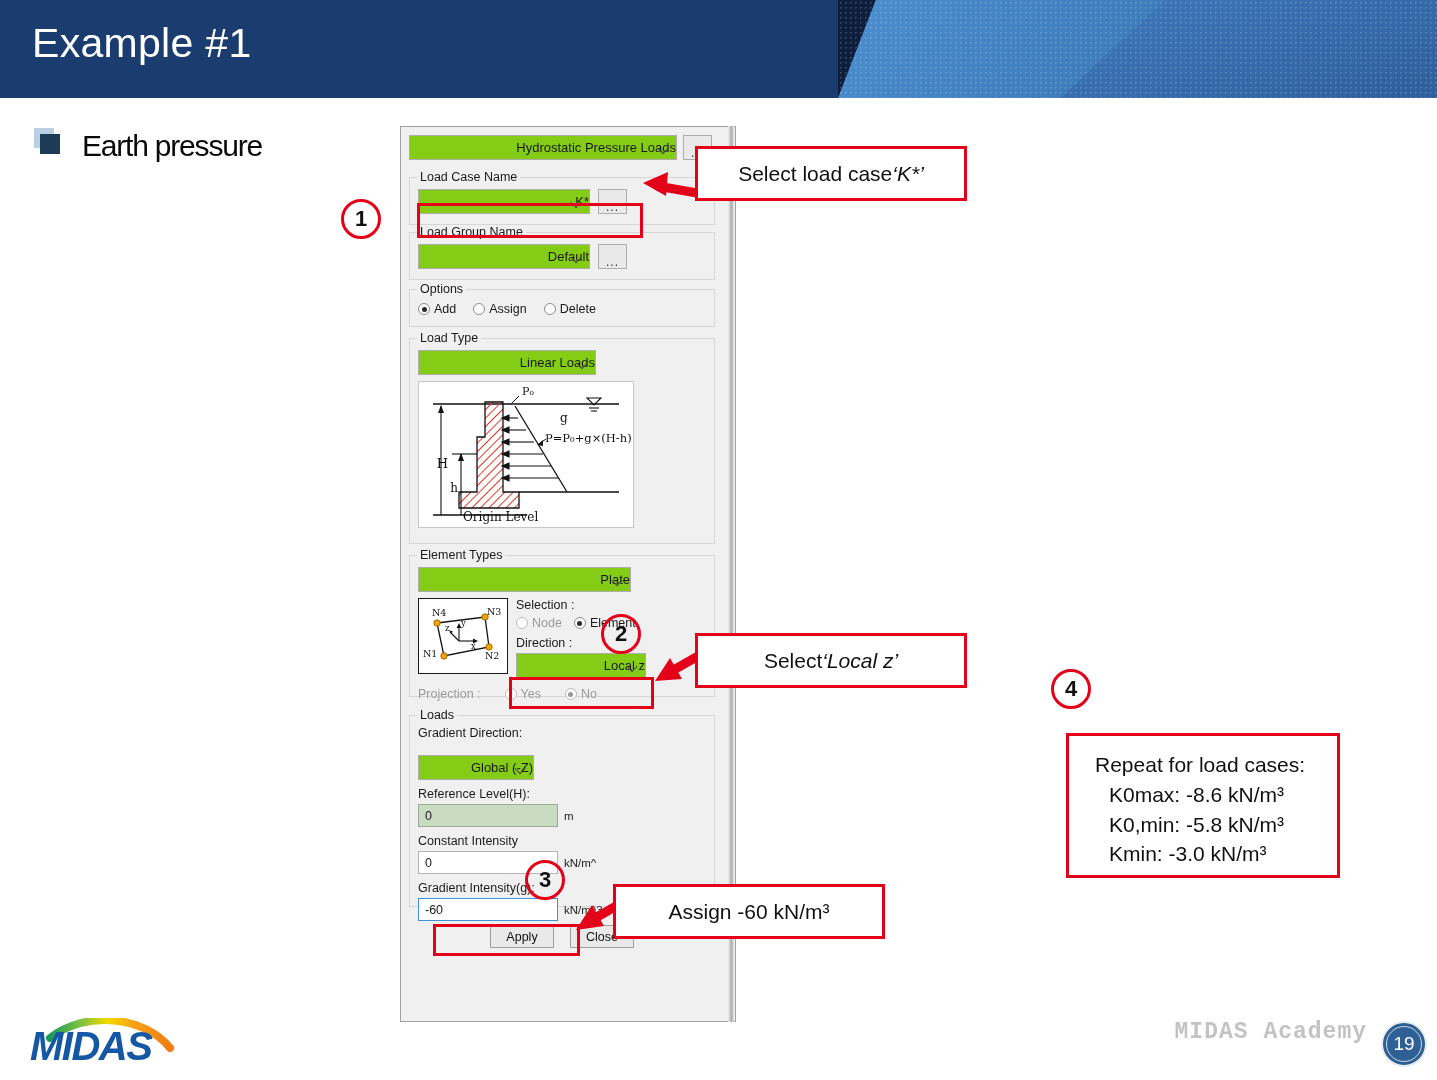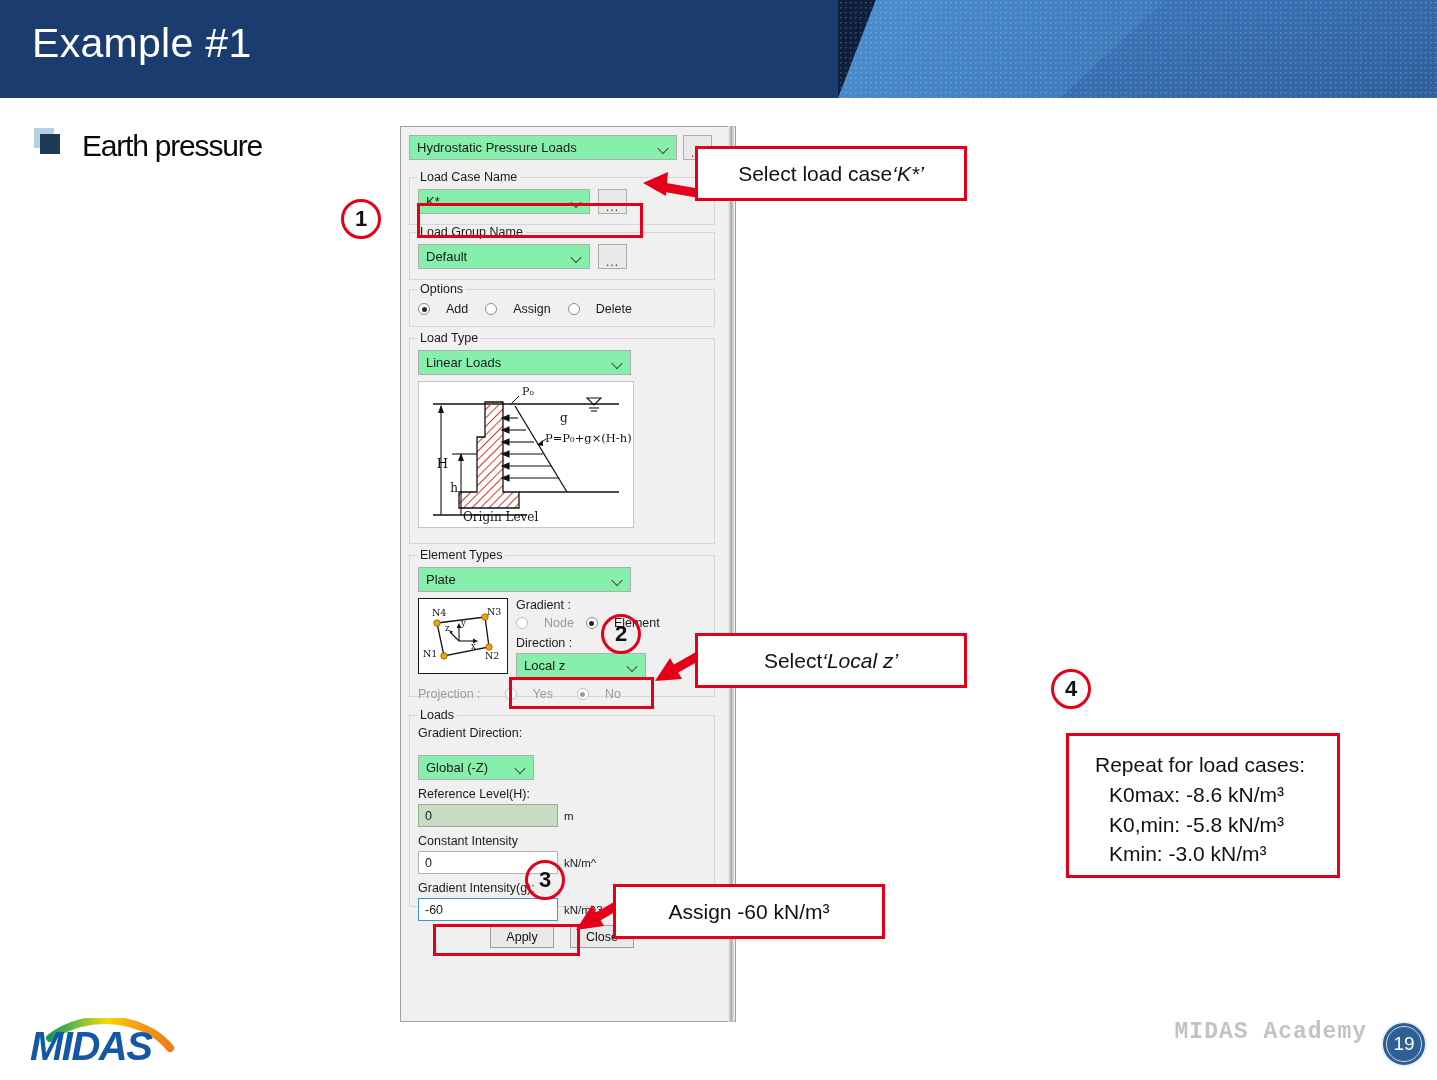--- a/index.html
+++ b/index.html
@@ -64,23 +64,23 @@
   }
   .dlg-inner{position:absolute;left:8px;top:8px;width:306px;}
   .divider-bar{
     position:absolute;left:728px;top:126px;width:6px;height:896px;
     background:linear-gradient(90deg,#f0f0f0 0%,#c9c9c9 35%,#a8a8a8 55%,#e6e6e6 100%);
   }
 
   
   .combo{
     position:relative;height:25px;box-sizing:border-box;
-    background:#86efac;border:1px solid #adadad;
+    background:#84cc16;border:1px solid #adadad;
     display:flex;align-items:center;
-    font-size:13px;color:#1a1a1a;padding-left:7px;
+    font-size:13px;color:#1a1a1a;padding-left:7px;justify-content:flex-end;
   }
   .combo .chev{
     position:absolute;right:8px;top:50%;transform:translateY(-50%);
     width:9px;height:9px;
   }
   .combo .chev:before{
     content:"";position:absolute;left:0;top:1px;width:7px;height:7px;
     border-left:1.4px solid #4a4a4a;border-bottom:1.4px solid #4a4a4a;
     transform:rotate(-45deg);
   }
@@ -92,21 +92,21 @@
   }
   .grp{
     position:relative;border:1px solid #d6d6d6;
     box-sizing:border-box;padding:10px 8px 8px 8px;margin-top:4px;
   }
   .grp > .legend{
     position:absolute;left:7px;top:-8px;background:#f0f0f0;
     padding:0 3px;font-size:12.5px;color:#1a1a1a;
   }
   .lbl{font-size:12.5px;color:#1a1a1a;}
-  .radio{display:inline-flex;align-items:center;gap:16px;font-size:12.5px;color:#1a1a1a;}
+  .radio{display:inline-flex;align-items:center;gap:4px;font-size:12.5px;color:#1a1a1a;}
   .radio .rd{
     width:12px;height:12px;border-radius:50%;
     border:1px solid #8c8c8c;background:#fff;box-sizing:border-box;position:relative;
   }
   .radio.on .rd:after{
     content:"";position:absolute;left:2.5px;top:2.5px;width:5px;height:5px;
     border-radius:50%;background:#2a2a2a;
   }
   .radio.dim{color:#9a9a9a;}
   .radio.dim .rd{border-color:#bdbdbd;}
@@ -230,21 +230,21 @@
         </span>
         <span class="radio">
           <span class="rd"></span>
           <span>Delete</span>
         </span>
       </div>
     </div>
 
     <div class="grp" style="margin-top:11px;height:206px;">
       <span class="legend">Load Type</span>
-      <div class="combo" style="width:213px;margin-top:1px;">
+      <div class="combo" style="width:178px;margin-top:1px;">
         <span>Linear Loads</span>
         <span class="chev"></span>
       </div>
 
       <div style="margin-top:6px;width:216px;height:147px;background:#ffffff;border:1px solid #c6c6c6;box-sizing:border-box;">
         <svg width="214" height="145" viewBox="0 0 214 145">
           <defs>
             <pattern id="hatch" width="6" height="6" patternTransform="rotate(45)" patternUnits="userSpaceOnUse">
               <line x1="0" y1="0" x2="0" y2="6" stroke="#e8372c" stroke-width="2"></line>
             </pattern>
@@ -328,21 +328,21 @@
             <polygon points="59,42 54,39.6 54,44.4" fill="#111"></polygon>
             <line x1="40" y1="42" x2="31" y2="33" stroke="#111" stroke-width="1.1"></line>
             <polygon points="29,31 34,32.6 32.6,34" fill="#111"></polygon>
             <text x="26" y="32" font-family="DejaVu Serif, serif" font-size="8.5" fill="#111">z</text>
             <text x="42" y="27" font-family="DejaVu Serif, serif" font-size="8.5" fill="#111">y</text>
             <text x="52" y="50" font-family="DejaVu Serif, serif" font-size="8.5" fill="#111">x</text>
           </svg>
         </div>
 
         <div style="flex:1;">
-          <div class="lbl">Gradient :</div>
+          <div class="lbl">Selection :</div>
           <div style="display:flex;gap:12px;margin-top:4px;">
             <span class="radio dim">
               <span class="rd"></span>
               <span>Node</span>
             </span>
             <span class="radio on">
               <span class="rd"></span>
               <span>Element</span>
             </span>
           </div>

